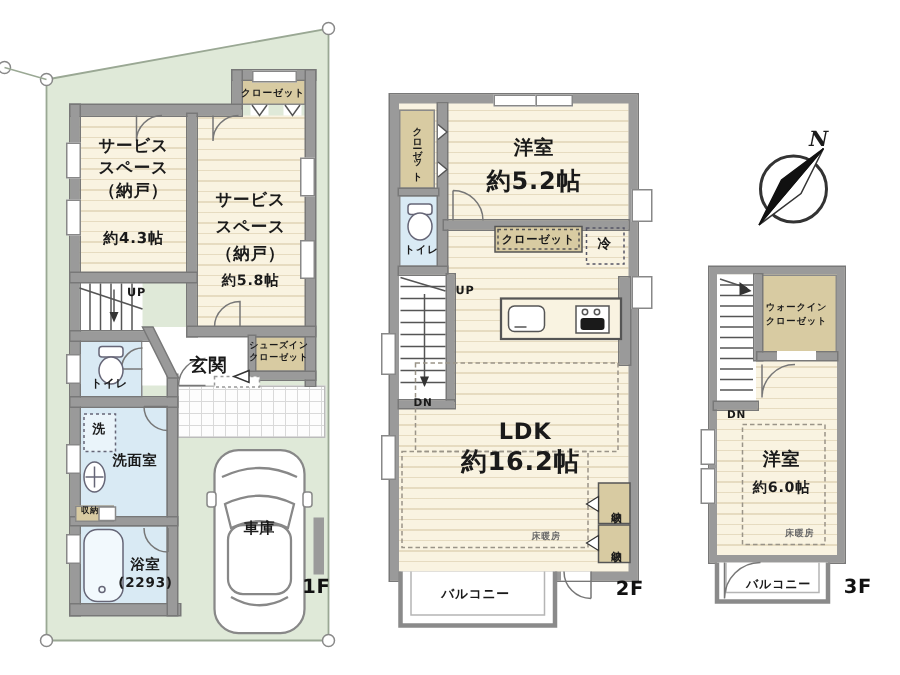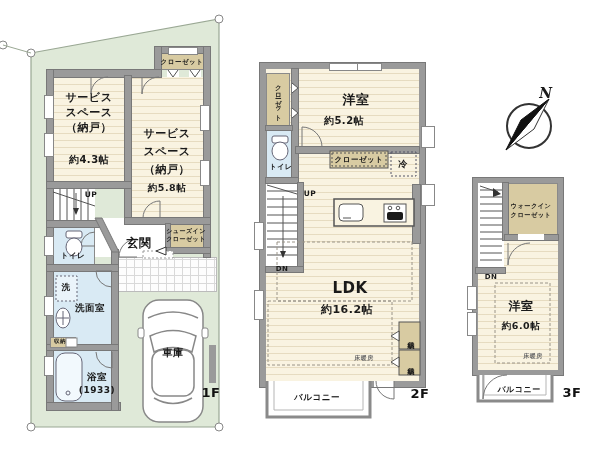--- a/index.html
+++ b/index.html
@@ -273,34 +273,34 @@
     <div class="lbl" style="left:182px;top:62px;font-size:6.5px">クローゼット</div>
     <div class="lbl" style="left:91px;top:195px;font-size:7.5px">UP</div>
     <div class="lbl" style="left:73px;top:256px;font-size:7.5px">トイレ</div>
     <div class="lbl" style="left:139px;top:243px;font-size:12px">玄関</div>
     <div class="lbl" style="left:186px;top:231px;font-size:6px">シューズイン</div>
     <div class="lbl" style="left:186px;top:239px;font-size:6px">クローゼット</div>
     <div class="lbl" style="left:66px;top:287px;font-size:8.5px">洗</div>
     <div class="lbl" style="left:90px;top:308px;font-size:9.5px">洗面室</div>
     <div class="lbl" style="left:60px;top:342px;font-size:5.5px">収納</div>
     <div class="lbl" style="left:97px;top:377px;font-size:9.5px">浴室</div>
-    <div class="lbl" style="left:97px;top:390px;font-size:9px">(1933)</div>
+    <div class="lbl" style="left:97px;top:390px;font-size:9px">(2293)</div>
     <div class="lbl" style="left:173px;top:353px;font-size:10px">車庫</div>
     <div class="lbl flabel" style="left:211px;top:392px;font-size:13px">1F</div>
 
     <div class="lbl vert" style="left:278px;top:99px;font-size:6.5px">クローゼット</div>
     <div class="lbl" style="left:281px;top:167px;font-size:7px">トイレ</div>
     <div class="lbl" style="left:356px;top:99px;font-size:13px">洋室</div>
-    <div class="lbl" style="left:344px;top:121px;font-size:10px">約5.2帖</div>
+    <div class="lbl" style="left:356px;top:121px;font-size:16px">約5.2帖</div>
     <div class="lbl" style="left:359px;top:160px;font-size:7.5px">クローゼット</div>
     <div class="lbl" style="left:403px;top:164px;font-size:9px">冷</div>
     <div class="lbl" style="left:310px;top:194px;font-size:7.5px">UP</div>
     <div class="lbl" style="left:282px;top:269px;font-size:7px">DN</div>
     <div class="lbl" style="left:350px;top:288px;font-size:15px">LDK</div>
-    <div class="lbl" style="left:347px;top:309px;font-size:11px">約16.2帖</div>
+    <div class="lbl" style="left:347px;top:309px;font-size:17px">約16.2帖</div>
     <div class="lbl gray" style="left:364px;top:358px;font-size:6px">床暖房</div>
     <div class="lbl vert" style="left:410px;top:336px;font-size:7px">収納</div>
     <div class="lbl vert" style="left:410px;top:362px;font-size:7px">収納</div>
     <div class="lbl" style="left:317px;top:397px;font-size:8.5px">バルコニー</div>
     <div class="lbl flabel" style="left:420px;top:393px;font-size:13px">2F</div>
 
     <div class="lbl" style="left:491px;top:277px;font-size:7px">DN</div>
     <div class="lbl" style="left:531px;top:206px;font-size:6.2px">ウォークイン</div>
     <div class="lbl" style="left:531px;top:215px;font-size:6.2px">クローゼット</div>
     <div class="lbl" style="left:521px;top:306px;font-size:12px">洋室</div>

